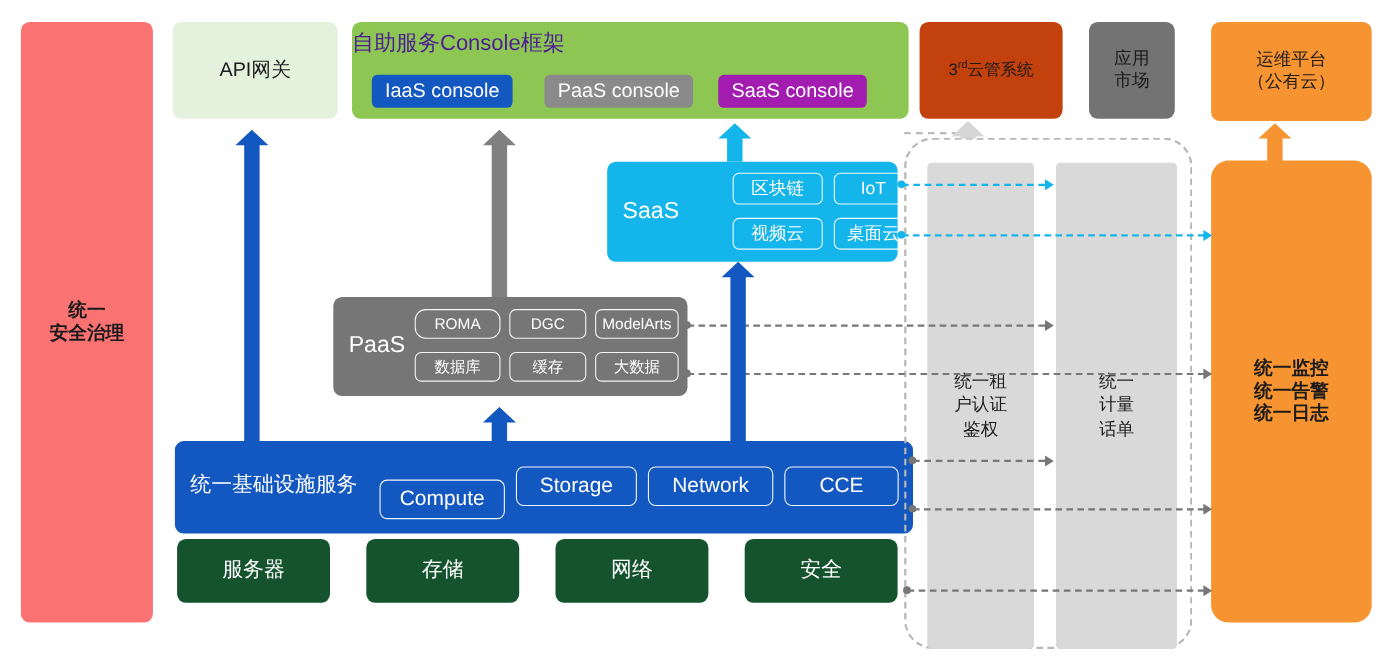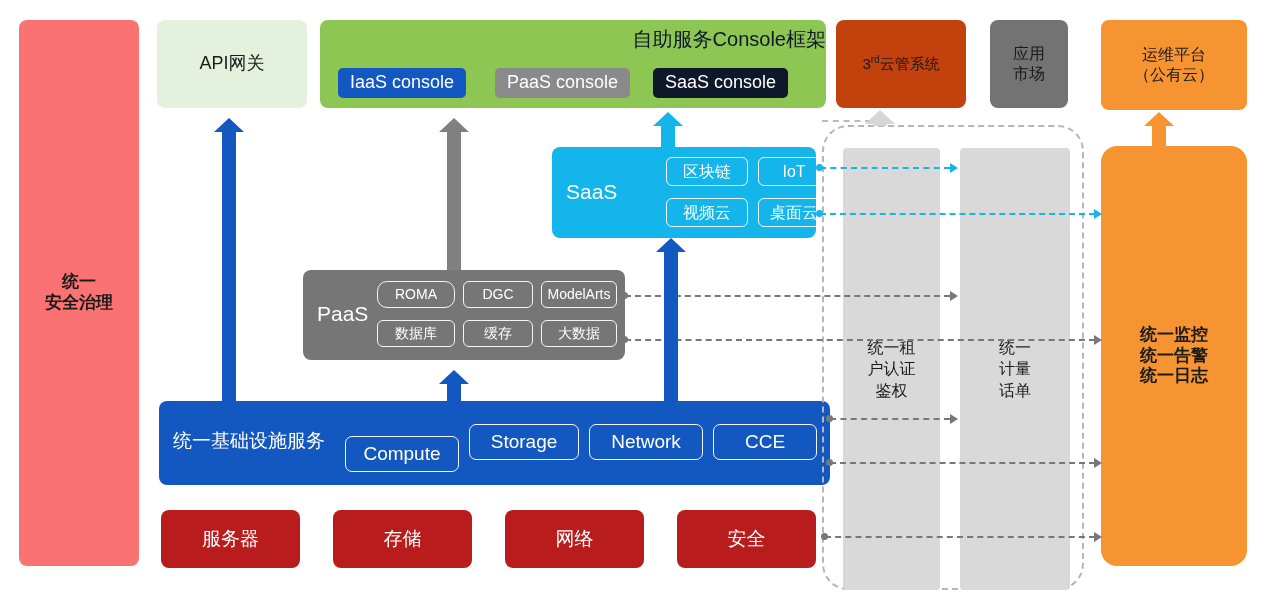--- a/index.html
+++ b/index.html
@@ -44,40 +44,40 @@
   
   .console-frame{
     left:320px; top:20px; width:506px; height:88px;
     background:#8dc653;
     border-radius:8px;
     display:block;
   }
   .console-title{
     position:absolute;
     left:0; right:0; top:7px;
-    text-align:right;
+    text-align:left;
     font-size:20px;
-    color:#0f172a;
+    color:#4c1d95;
   }
   .console-chip{
     position:absolute;
     top:48px;
     height:30px;
     border-radius:5px;
     display:flex;
     align-items:center;
     justify-content:center;
     color:#ffffff;
     font-size:18px;
     padding:0 12px;
     box-sizing:border-box;
   }
   .chip-iaas{left:18px;  background:#1358c0;}
   .chip-paas{left:175px; background:#8a8a8a;}
-  .chip-saas{left:333px; background:#0f172a;}
+  .chip-saas{left:333px; background:#a21caf;}
 
   
   .third-cloud{
     left:836px; top:20px; width:130px; height:88px;
     background:#c2410c;
     border-radius:8px;
     color:#1a1a1a;
     font-size:15px;
   }
   .third-cloud sup{font-size:10px;vertical-align:super;}
@@ -166,25 +166,25 @@
     border:1.8px solid rgba(255,255,255,.95);
     border-radius:7px;
   }
   .m-compute{left:186px; width:114px;margin-top:12px;}
   .m-storage{left:310px; width:110px;}
   .m-network{left:430px; width:114px;}
   .m-cce    {left:554px; width:104px;}
 
   
   .hw{
-    background:#b91c1c;
+    background:#14532d;
     border-radius:8px;
     color:#ffffff;
     font-size:19px;
-    top:510px; height:58px;
+    top:490px; height:58px;
   }
   .hw-server {left:161px; width:139px;}
   .hw-storage{left:333px; width:139px;}
   .hw-network{left:505px; width:139px;}
   .hw-security{left:677px; width:139px;}
 
   
   .dash-container{
     position:absolute;
     left:822px; top:125px; width:262px; height:465px;

